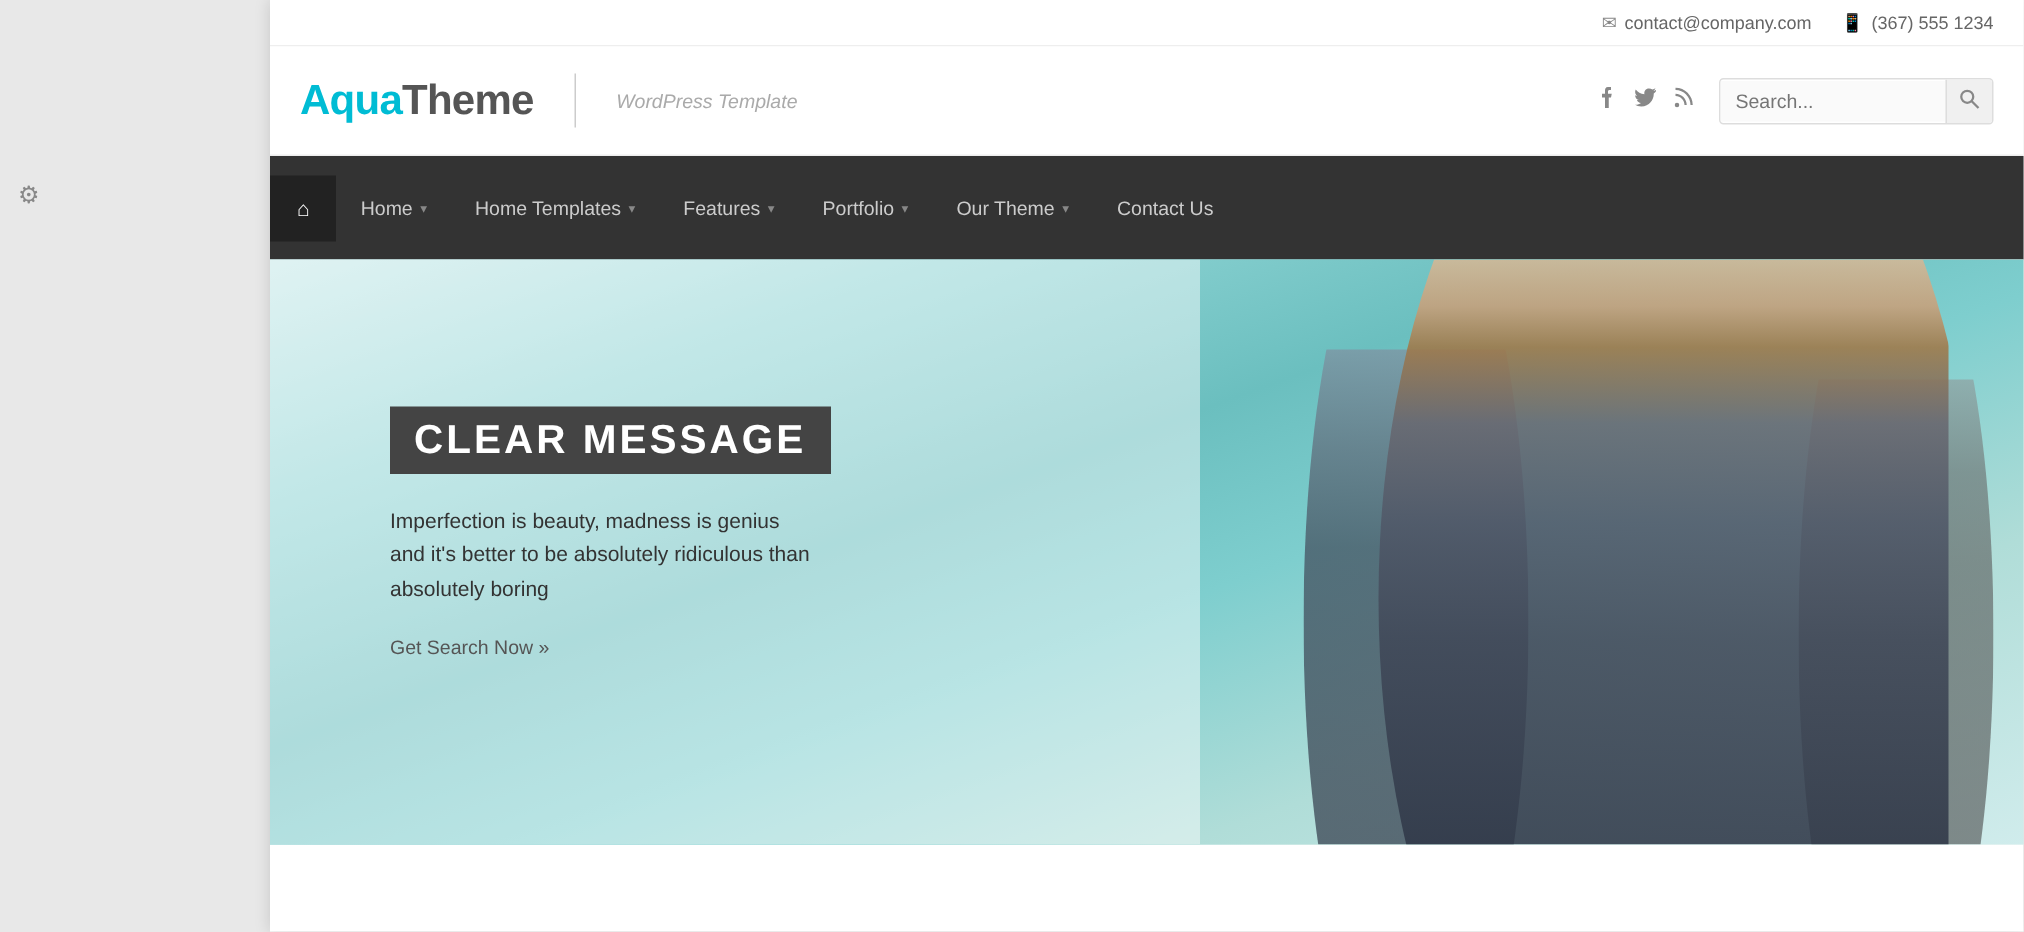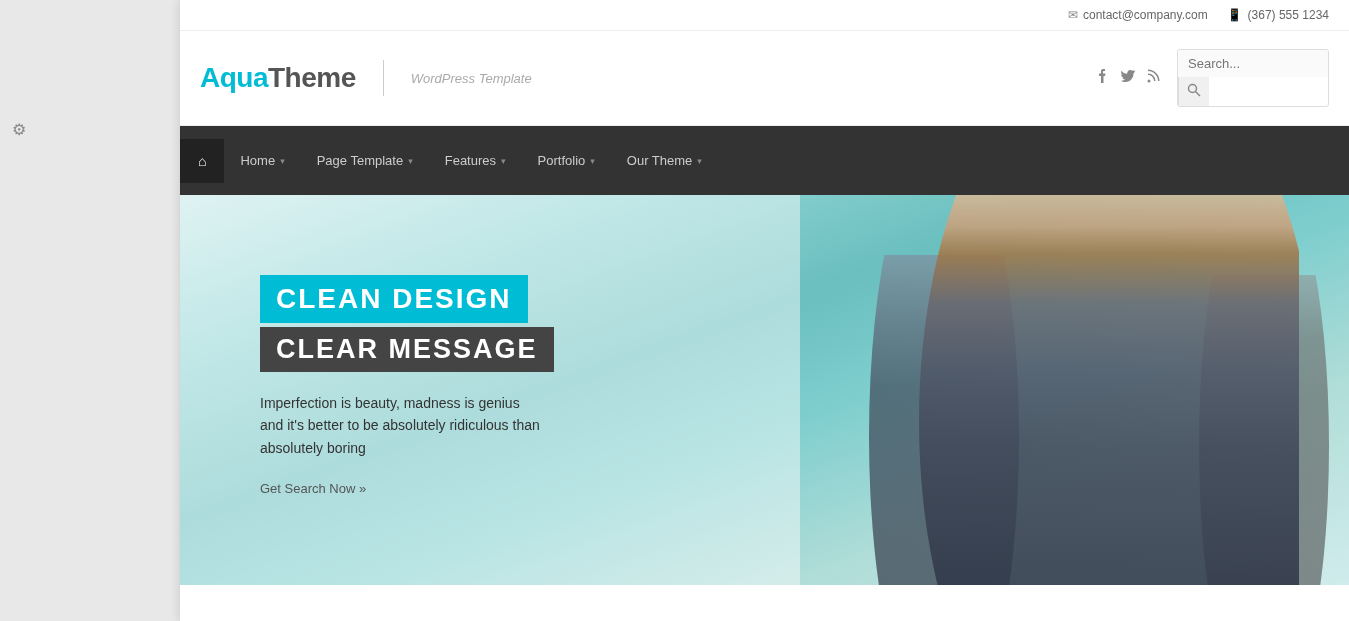--- a/index.html
+++ b/index.html
@@ -110,25 +110,24 @@
       align-items: center;
     }
     .social-icon {
       color: #888;
       font-size: 16px;
       cursor: pointer;
       text-decoration: none;
     }
     .search-box {
       display: flex;
-      align-items: flex-start;
+      align-items: center;
       border: 1px solid #ddd;
       border-radius: 3px;
       overflow: hidden;
-      flex-direction: column;
     }
     .search-input {
       border: none;
       outline: none;
       padding: 6px 10px;
       font-size: 13px;
       color: #aaa;
       width: 150px;
       background: #fafafa;
     }
@@ -329,52 +328,54 @@
 
     <nav class="main-nav">
       <div class="nav-home-btn">
         <span>⌂</span>
       </div>
       <div class="nav-item">
         <span>Home</span>
         <span class="arrow">▾</span>
       </div>
       <div class="nav-item">
-        <span>Page Template</span>
+        <span>Home Templates</span>
         <span class="arrow">▾</span>
       </div>
       <div class="nav-item">
         <span>Features</span>
         <span class="arrow">▾</span>
       </div>
       <div class="nav-item">
         <span>Portfolio</span>
         <span class="arrow">▾</span>
       </div>
       <div class="nav-item">
         <span>Our Theme</span>
         <span class="arrow">▾</span>
+      </div>
+      <div class="nav-item">
+        <span>Contact Us</span>
       </div>
     </nav>
 
     <div class="hero">
       <div class="hero-bg"></div>
 
       <div class="person-left"></div>
       <div class="person-right"></div>
 
       <div style="position:absolute; right:50px; top:0; bottom:0; width:400px; 
                   background: linear-gradient(180deg, #d4b896 0%, #c8a07a 8%, #a07848 15%, #686870 28%, #505868 45%, #404858 65%, #303848 100%);
                   clip-path: ellipse(200px 390px at 55% 58%);
                   opacity: 0.88;"></div>
 
       <div class="hero-overlay"></div>
 
       <div class="hero-content">
-        <div class="hero-title-1">CLEAN DESIGN</div>
         <br>
         <div class="hero-title-2">CLEAR MESSAGE</div>
         <p class="hero-description">Imperfection is beauty, madness is genius and it's better to be absolutely ridiculous than absolutely boring</p>
         <a class="hero-cta">Get Search Now »</a>
       </div>
     </div>
 
   </div>
 </div>
 

